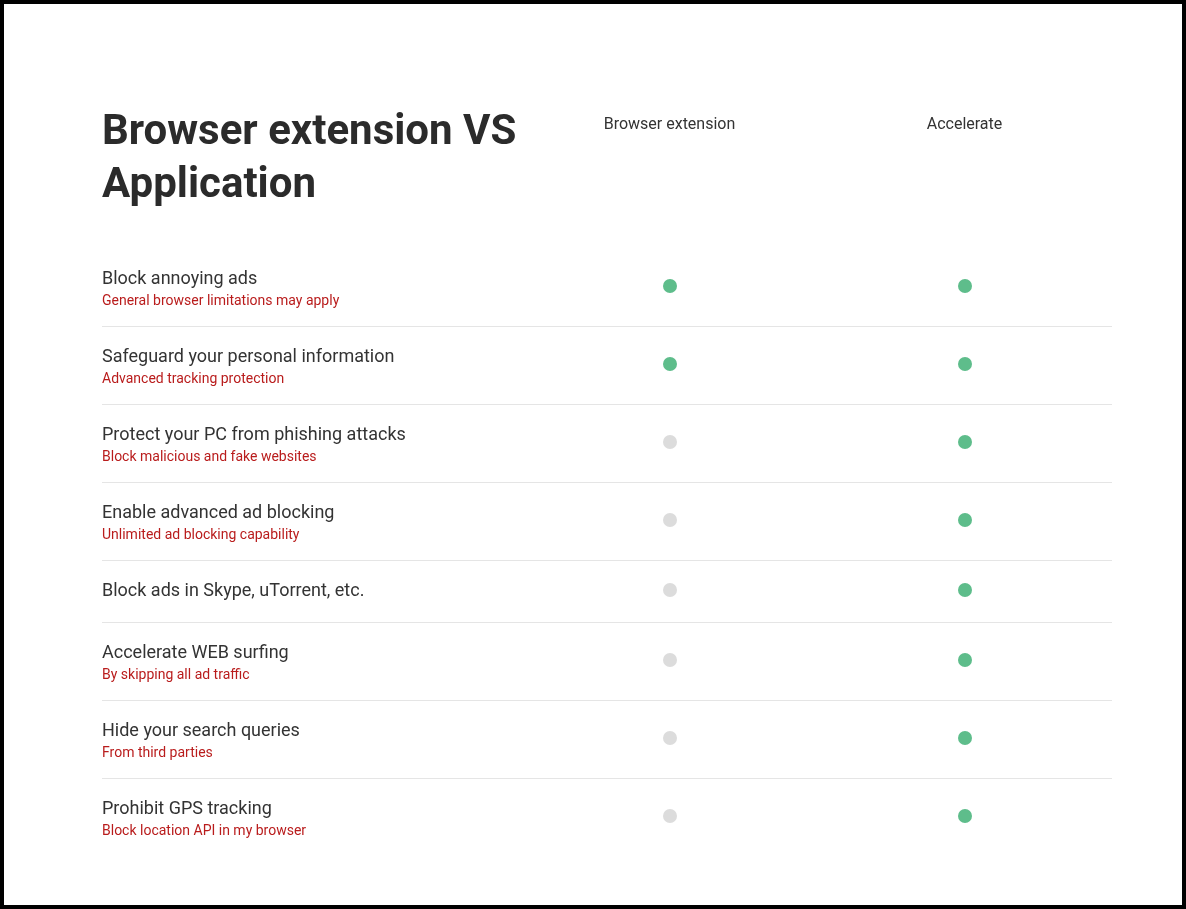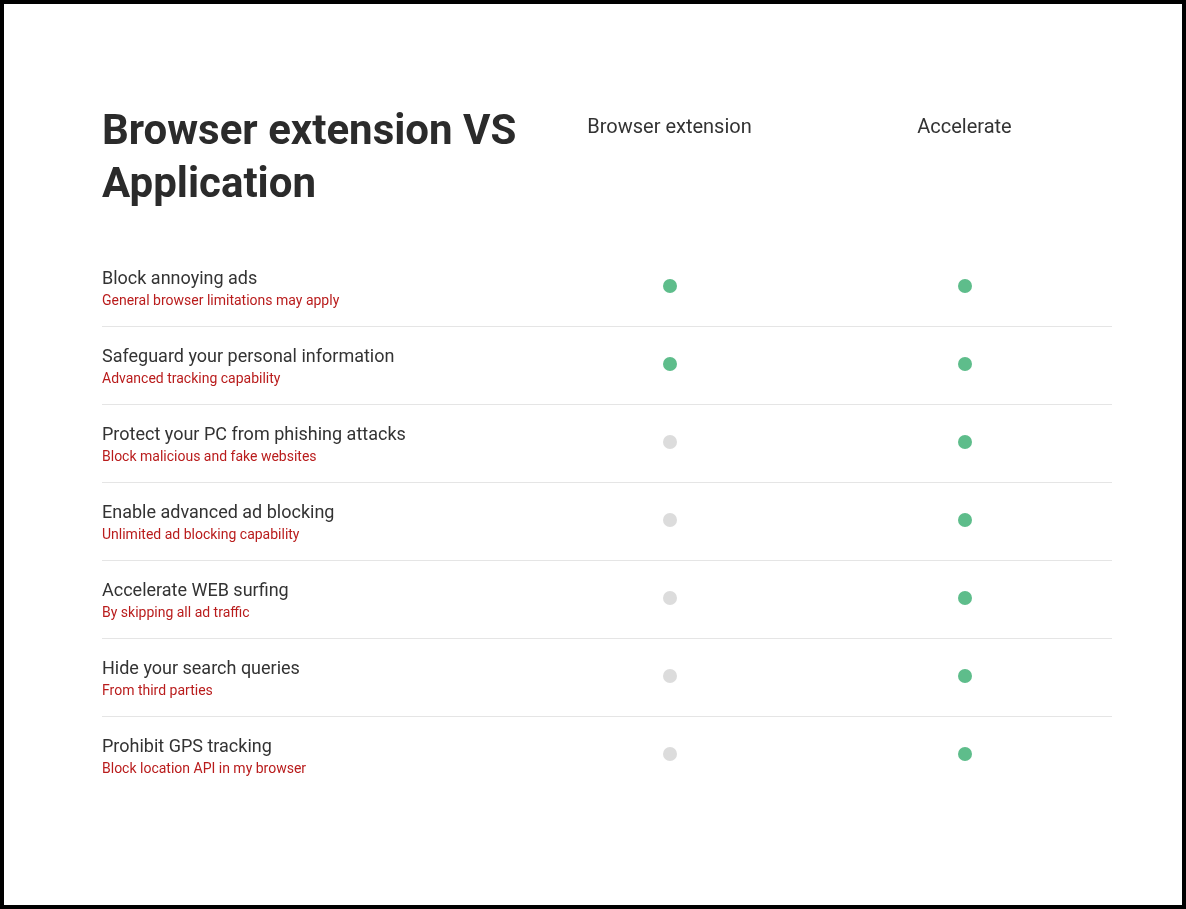--- a/index.html
+++ b/index.html
@@ -24,21 +24,21 @@
     .title {
       flex: 0 0 420px;
       font-size: 42px;
       font-weight: 700;
       line-height: 1.25;
       color: #2b2b2b;
     }
     .col-label {
       flex: 1;
       text-align: center;
-      font-size: 20px;
+      font-size: 16px;
       color: #333;
       padding-top: 10px;
     }
     table {
       width: 100%;
       border-collapse: collapse;
     }
     tr {
       border-bottom: 1px solid #e5e5e5;
       margin-left: 20px;
@@ -93,37 +93,44 @@
         <td class="feature">
           <div class="feature-title">Block annoying ads</div>
           <div class="feature-sub">General browser limitations may apply</div>
         </td>
         <td class="indicator"><span class="dot on" style="background: rgb(94, 189, 139);"></span></td>
         <td class="indicator"><span class="dot on" style="background: rgb(94, 189, 139);"></span></td>
       </tr>
       <tr>
         <td class="feature">
           <div class="feature-title">Safeguard your personal information</div>
-          <div class="feature-sub">Advanced tracking capability</div>
+          <div class="feature-sub">Advanced tracking protection</div>
         </td>
         <td class="indicator"><span class="dot on" style="background: rgb(94, 189, 139);"></span></td>
         <td class="indicator"><span class="dot on" style="background: rgb(94, 189, 139);"></span></td>
       </tr>
       <tr>
         <td class="feature">
           <div class="feature-title">Protect your PC from phishing attacks</div>
           <div class="feature-sub">Block malicious and fake websites</div>
         </td>
         <td class="indicator"><span class="dot off" style="background: rgb(220, 220, 220);"></span></td>
         <td class="indicator"><span class="dot on" style="background: rgb(94, 189, 139);"></span></td>
       </tr>
       <tr>
         <td class="feature">
           <div class="feature-title">Enable advanced ad blocking</div>
           <div class="feature-sub">Unlimited ad blocking capability</div>
+        </td>
+        <td class="indicator"><span class="dot off" style="background: rgb(220, 220, 220);"></span></td>
+        <td class="indicator"><span class="dot on" style="background: rgb(94, 189, 139);"></span></td>
+      </tr>
+      <tr>
+        <td class="feature">
+          <div class="feature-title">Block ads in Skype, uTorrent, etc.</div>
         </td>
         <td class="indicator"><span class="dot off" style="background: rgb(220, 220, 220);"></span></td>
         <td class="indicator"><span class="dot on" style="background: rgb(94, 189, 139);"></span></td>
       </tr>
       <tr>
         <td class="feature">
           <div class="feature-title">Accelerate WEB surfing</div>
           <div class="feature-sub">By skipping all ad traffic</div>
         </td>
         <td class="indicator"><span class="dot off" style="background: rgb(220, 220, 220);"></span></td>

